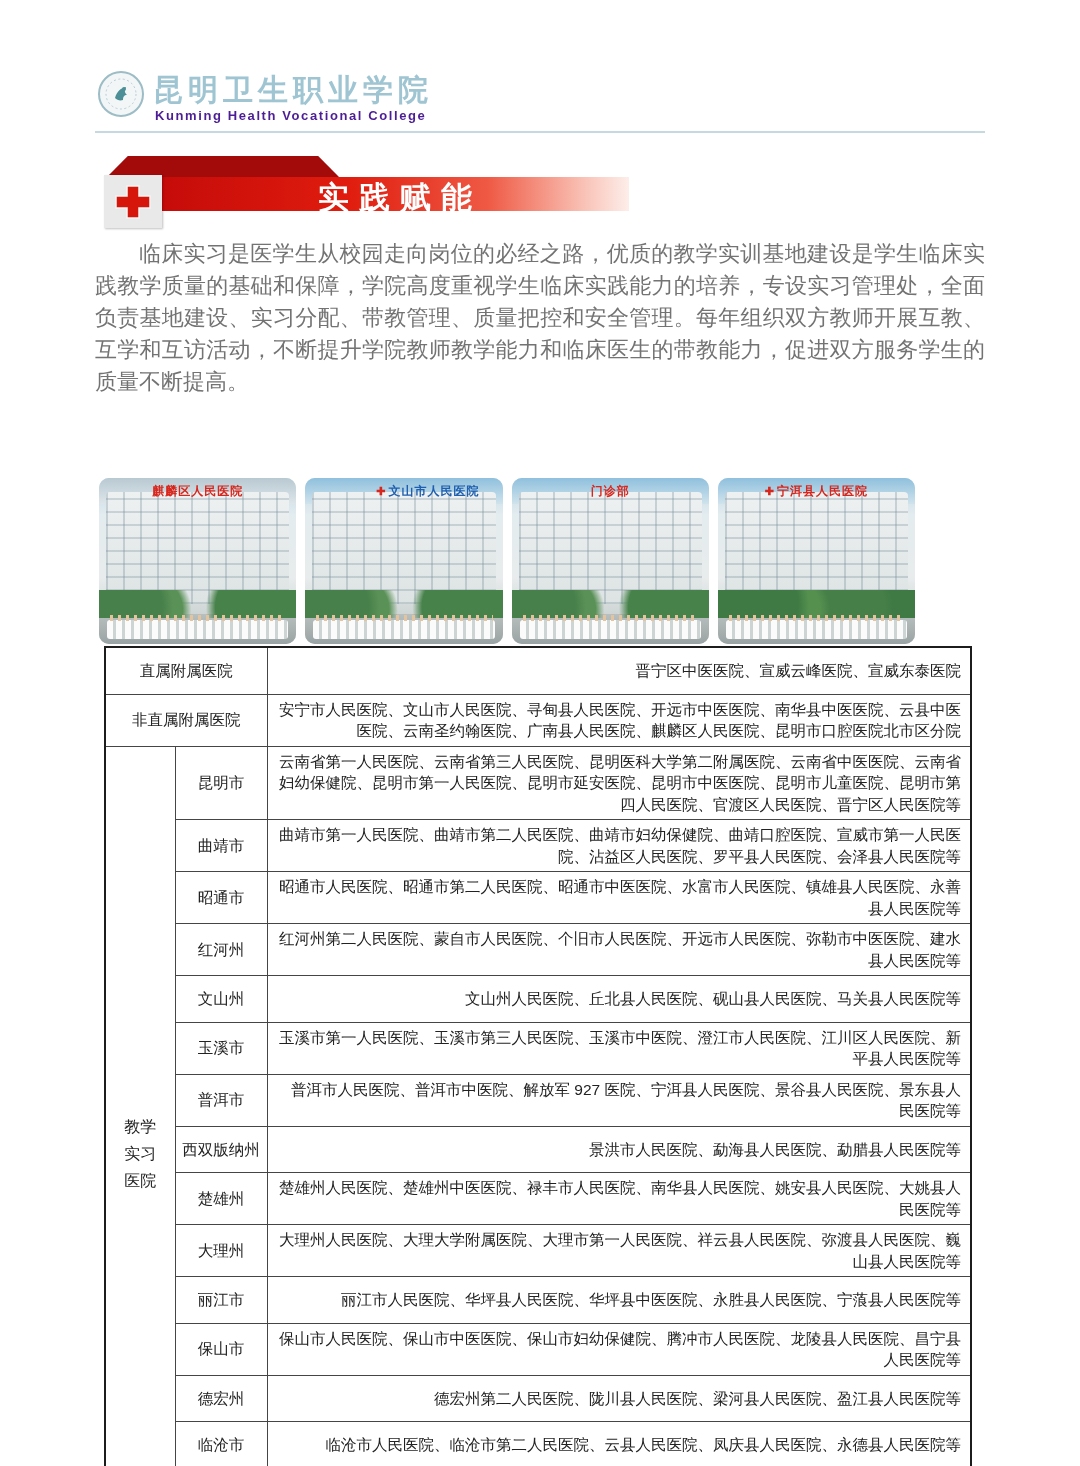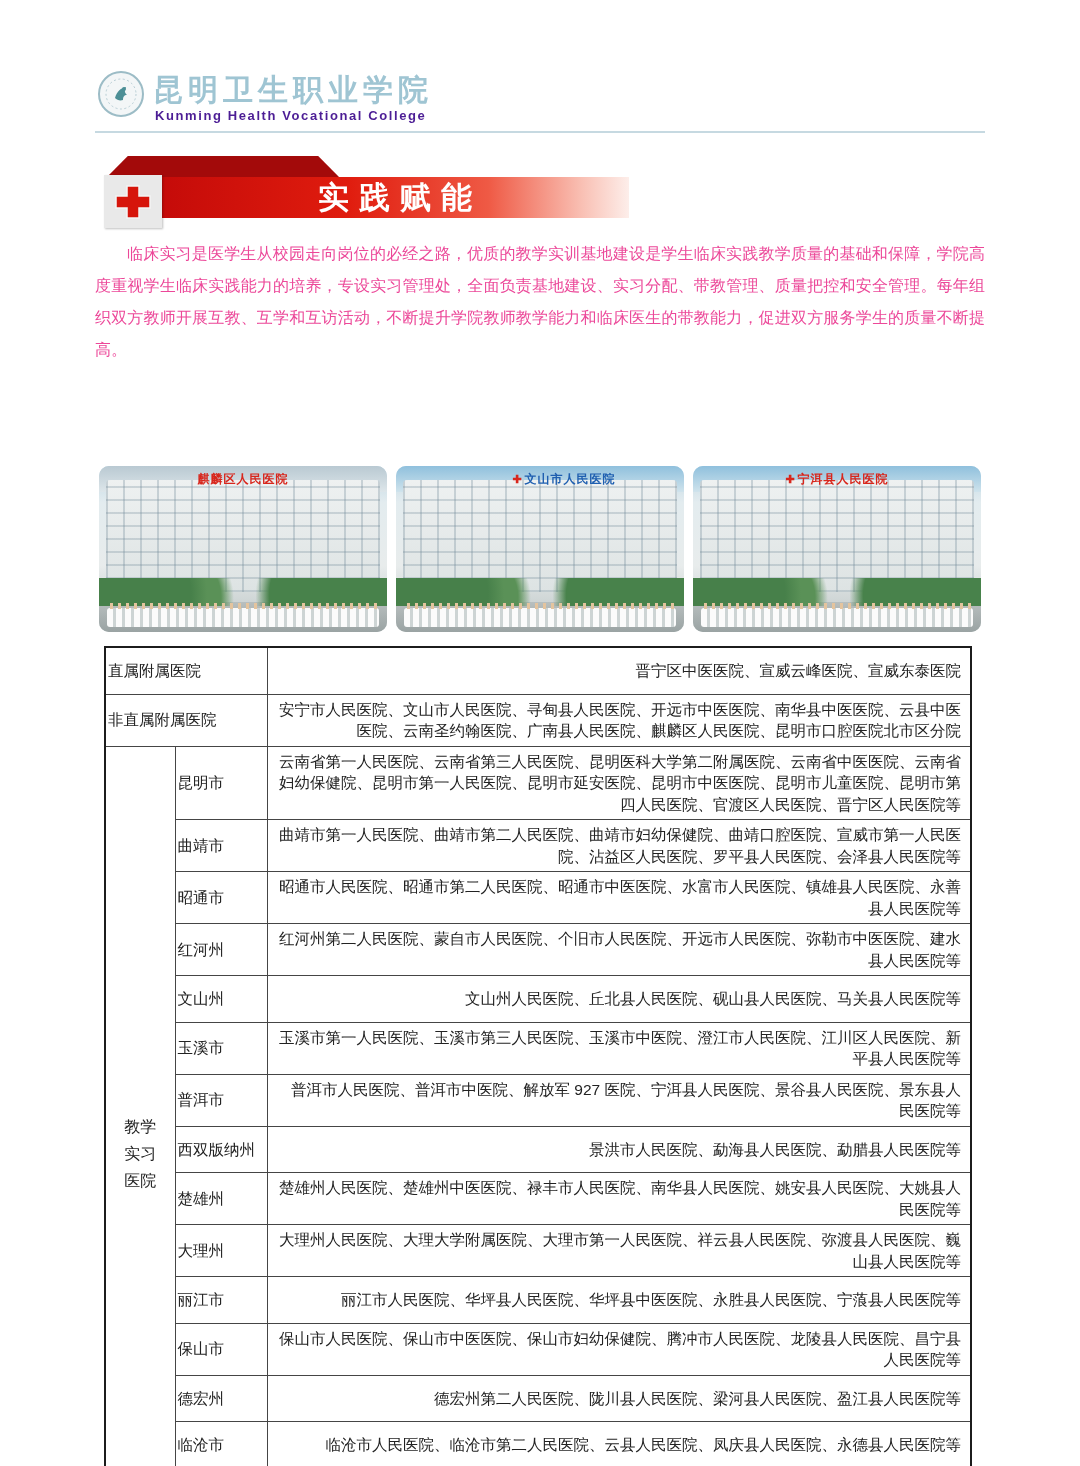--- a/index.html
+++ b/index.html
@@ -32,44 +32,44 @@
   }
 
   
   .banner { position:absolute; left:104px; top:154px; width:640px; height:76px; }
   .banner-roof {
     position:absolute; left:0; top:2px; width:238px; height:24px;
     background:#a30a0a;
     clip-path:polygon(0 100%, 10% 0, 90% 0, 100% 100%);
   }
   .banner-bar {
-    position:absolute; left:57px; top:23px; width:468px; height:41px;
+    position:absolute; left:57px; top:23px; width:468px; height:34px;
     background:linear-gradient(90deg,#c50b09 0%,#e01c0e 40%,#ef5a45 70%,#f9c0b4 90%,#fdeeea 100%);
     display:flex; justify-content:center;
   }
   .banner-title {
     color:#ffffff; font-size:31px; font-weight:bold; letter-spacing:10px;
     text-indent:10px;
   }
   .banner-crossbox {
     position:absolute; left:0; top:21px; width:58px; height:53px;
     background:#e9e9e9; box-shadow:1px 1px 2px rgba(0,0,0,.25);
     display:flex; align-items:center; justify-content:center;
   }
 
   
   .content {
     position:absolute; left:95px; top:238px; width:890px;
-    font-size:16px; line-height:32px; color:#ec4899;
+    font-size:22px; line-height:32px; color:#737373;
     text-align:justify;
   }
   .content p { text-indent:2em; }
 
   
-  .photos { position:absolute; left:99px; top:466px; width:882px; height:166px;
+  .photos { position:absolute; left:99px; top:478px; width:816px; height:166px;
     display:flex; gap:9px; }
   .photo { position:relative; flex:1; border-radius:10px; overflow:hidden;
     background:linear-gradient(180deg,#bcd6e4 0%,#e3ecef 22%,#e8ecec 60%,#b9c2c2 100%); }
   .photo-sky { position:absolute; left:0; top:0; right:0; height:26px;
     background:linear-gradient(180deg,#8fc0dd,#cfe3ec); }
   .photo:nth-child(1) .photo-sky { background:linear-gradient(180deg,#b9c9d2,#dde6ea); }
   .photo-building {
     position:absolute; left:7px; right:7px; top:14px; bottom:40px;
     background:
       repeating-linear-gradient(90deg, rgba(110,135,150,.30) 0 2px, transparent 2px 17px),
@@ -114,21 +114,21 @@
 
   
   .htable-wrap { position:absolute; left:104px; top:646px; width:868px; }
   table.htable { width:100%; border-collapse:collapse; table-layout:fixed;
     border:2px solid #1c1c1c; }
   .htable col.c1 { width:70px; }
   .htable col.c2 { width:92px; }
   .htable td { border:1px solid #454545; font-size:15.5px; color:#222;
     line-height:21.5px; vertical-align:middle; }
   .htable td.grp { text-align:center; font-size:16px; line-height:27px; }
-  .htable td.lbl { padding:12px 2px; }
+  .htable td.lbl { text-align:center; padding:12px 2px; }
   .htable td.txt { text-align:right; padding:4px 9px; }
 </style>
 </head>
 <body>
 
 <div class="header">
   <svg class="logo" viewBox="0 0 48 48">
     <circle cx="24" cy="24" r="22" fill="#f3f6f7" stroke="#9cbcc6" stroke-width="2"></circle>
     <circle cx="24" cy="24" r="15" fill="none" stroke="#b7cdd4" stroke-width="1" stroke-dasharray="2 2.5"></circle>
     <path d="M18 28c2-7 6-10 11-11-2 4-1 6 1 8-3 0-4 2-4 5-3 1-6 0-8-2z" fill="#4d8f96"></path>
@@ -168,20 +168,28 @@
     <div class="photo-sky"></div>
     <div class="photo-building"></div>
     <div class="photo-sign sign-blue"><span class="sign-cross">✚</span><span>文山市人民医院</span></div>
     <div class="photo-green"></div>
     <div class="photo-ground"></div>
     <div class="photo-crowd"></div>
   </div>
   <div class="photo">
     <div class="photo-sky"></div>
     <div class="photo-building"></div>
+    <div class="photo-sign sign-red">门诊部</div>
+    <div class="photo-green"></div>
+    <div class="photo-ground"></div>
+    <div class="photo-crowd"></div>
+  </div>
+  <div class="photo">
+    <div class="photo-sky"></div>
+    <div class="photo-building"></div>
     <div class="photo-sign sign-red"><span class="sign-cross">✚</span><span>宁洱县人民医院</span></div>
     <div class="photo-green"></div>
     <div class="photo-ground"></div>
     <div class="photo-crowd"></div>
   </div>
 </div>
 
 <div class="htable-wrap">
   <table class="htable">
     <colgroup>

